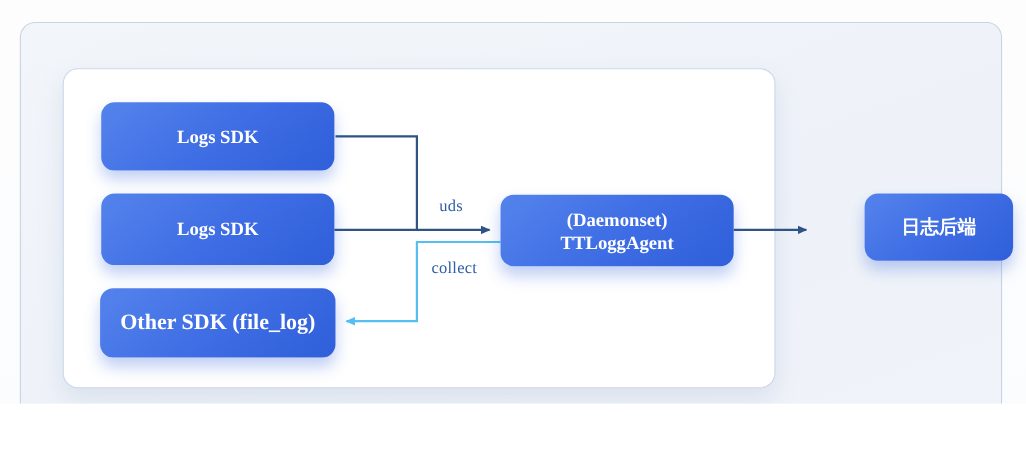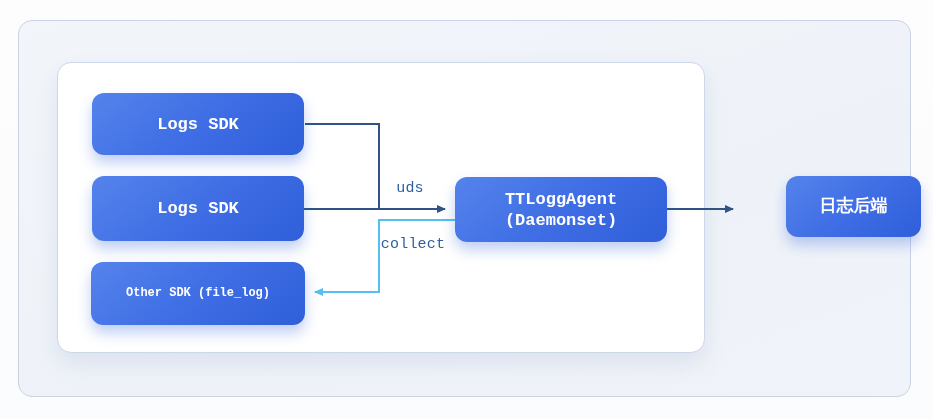--- a/index.html
+++ b/index.html
@@ -1,20 +1,20 @@
 <!DOCTYPE html>
 <html><head>
 <meta charset="utf-8">
 <style>
   html,body{margin:0;padding:0;background:#ffffff;}
   .stage{
     position:relative;
-    width:933px;height:419px;
+    width:933px;height:367px;
     background:linear-gradient(180deg,#fdfdfe 0%,#fbfcfd 100%);
-    font-family:Liberation Mono, monospace;
+    font-family:Liberation Serif, serif;
     overflow:hidden;
   }
   .outer-card{
     position:absolute;left:18px;top:20px;width:893px;height:377px;
     background:linear-gradient(160deg,#f2f5fa 0%,#eef2f8 60%,#f0f3f9 100%);
     border:1px solid #c9d3e3;border-radius:14px;
     box-sizing:border-box;
   }
   .inner-card{
     position:absolute;left:57px;top:62px;width:648px;height:291px;
@@ -28,21 +28,21 @@
     display:flex;align-items:center;justify-content:center;
     text-align:center;
     background:linear-gradient(140deg,#5583ec 0%,#3d6ce4 55%,#2f5fd9 100%);
     border-radius:12px;
     color:#ffffff;font-weight:bold;font-size:17px;line-height:21px;
     box-shadow:0 8px 14px rgba(47,95,217,0.30);
     box-sizing:border-box;
   }
   .node-logs-1{left:92px;top:93px;width:212px;height:62px;}
   .node-logs-2{left:92px;top:176px;width:212px;height:65px;}
-  .node-other{left:91px;top:262px;width:214px;height:63px;font-size:12px;}
+  .node-other{left:91px;top:262px;width:214px;height:63px;font-size:20px;}
   .node-agent{left:455px;top:177px;width:212px;height:65px;flex-direction:column;}
   .node-backend{left:786px;top:176px;width:135px;height:61px;}
   svg.edges{position:absolute;left:0;top:0;width:933px;height:419px;pointer-events:none;}
   .edge-label{
     position:absolute;color:#2e5fa3;font-size:15px;font-weight:500;
     text-align:center;letter-spacing:0.2px;
   }
   .label-uds{left:382px;top:180px;width:56px;}
   .label-collect{left:378px;top:236px;width:70px;}
 </style>
@@ -75,22 +75,22 @@
 
   <div class="node node-logs-2">
     <span>Logs SDK</span>
   </div>
 
   <div class="node node-other">
     <span>Other SDK (file_log)</span>
   </div>
 
   <div class="node node-agent">
+    <span>(Daemonset)</span>
     <span>TTLoggAgent</span>
-    <span>(Daemonset)</span>
   </div>
 
   <div class="node node-backend">
     <span>日志后端</span>
   </div>
 
   <div class="edge-label label-uds">uds</div>
   <div class="edge-label label-collect">collect</div>
 
 </div>

